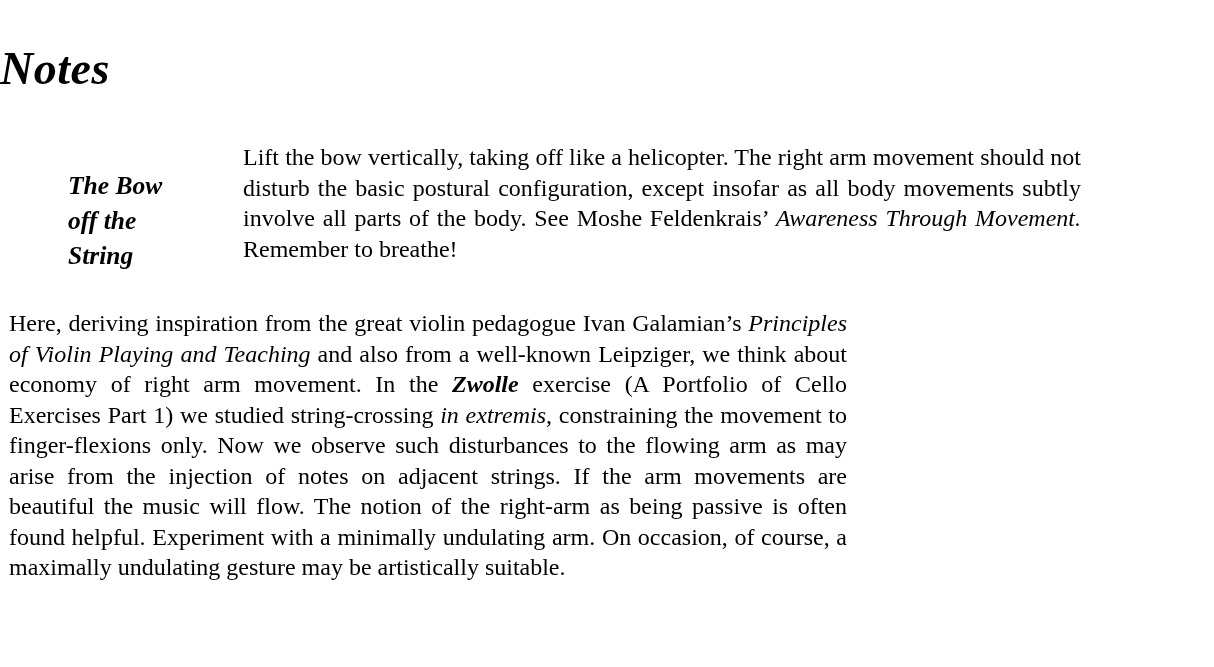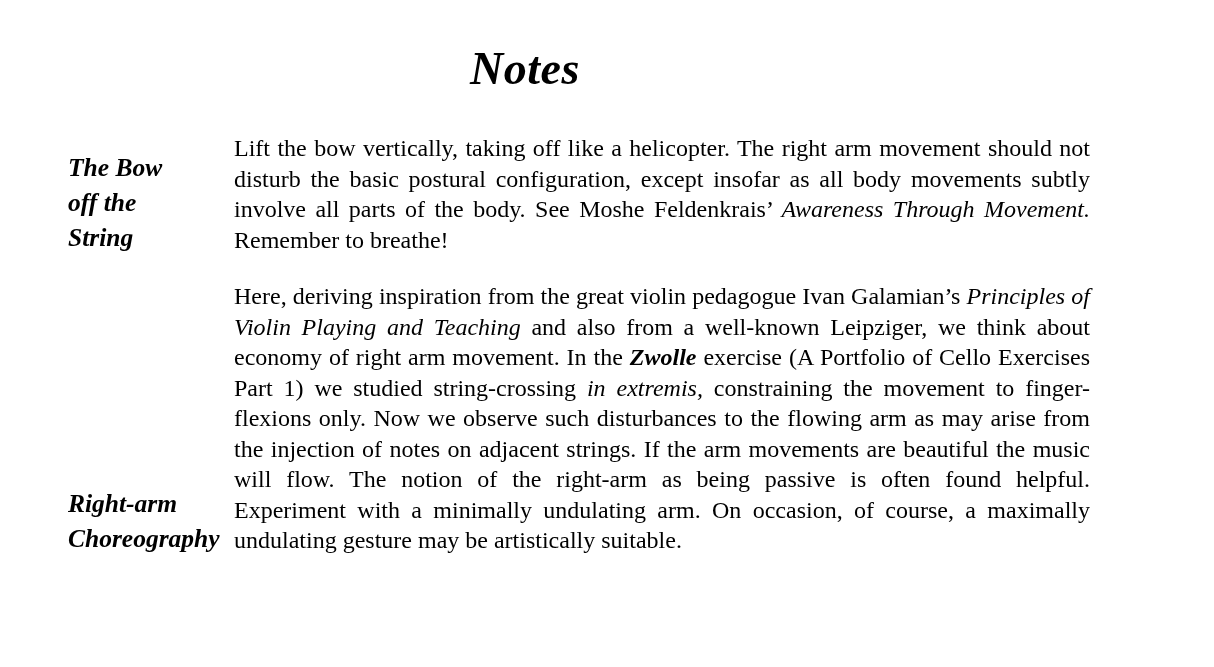--- a/index.html
+++ b/index.html
@@ -22,21 +22,20 @@
     height: 667px;
     box-sizing: border-box;
   }
 
   
   .doc-title {
     position: absolute;
     top: 44px;
     left: 0;
     width: 1050px;
-    text-align: center;
     font-weight: bold;
     font-style: italic;
     font-size: 46px;
     line-height: 1.1;
     letter-spacing: 0.5px;
   }
 
   
   .notes-body {
     position: absolute;
@@ -72,21 +71,21 @@
     width: 856px;
     box-sizing: border-box;
     font-size: 24px;
     line-height: 30.5px;
     text-align: justify;
     text-justify: inter-word;
     hyphens: none;
   }
 
   .note-text p {
-    margin: 0;
+    margin: 9px;
   }
   .note-text p + p {
     margin-top: 0;
   }
 
   .it { font-style: italic; }
   .bi { font-style: italic; font-weight: bold; }
 
   .note-glyph {
     font-family: "DejaVu Sans", sans-serif;
@@ -109,21 +108,19 @@
     <div class="note-row">
       <div class="note-heading">The Bow
 off the
 String</div>
       <div class="note-text">
         <p>Lift the bow vertically, taking off like a helicopter. The right arm movement should not disturb the basic postural configuration, except insofar as all body movements subtly involve all parts of the body. See Moshe Feldenkrais’ <span class="it">Awareness Through Movement.</span> Remember to breathe!</p>
       </div>
     </div>
 
     <div class="note-row">
-      <div class="note-heading">Right-arm
-Choreography</div>
       <div class="note-text">
         <p>Here, deriving inspiration from the great violin pedagogue Ivan Galamian’s <span class="it">Principles of Violin Playing and Teaching</span> and also from a well-known Leipziger, we think about economy of right arm movement. In the <span class="bi">Zwolle</span> exercise (A Portfolio of Cello Exercises Part 1) we studied string-crossing <span class="it">in extremis,</span> constraining the movement to finger-flexions only. Now we observe such disturbances to the flowing arm as may arise from the injection of notes on adjacent strings. If the arm movements are beautiful the music will flow. The notion of the right-arm as being passive is often found helpful. Experiment with a minimally undulating arm. On occasion, of course, a maximally undulating gesture may be artistically suitable.</p>
       </div>
     </div>
 
   </div>
 </div>
 
 </body></html>

